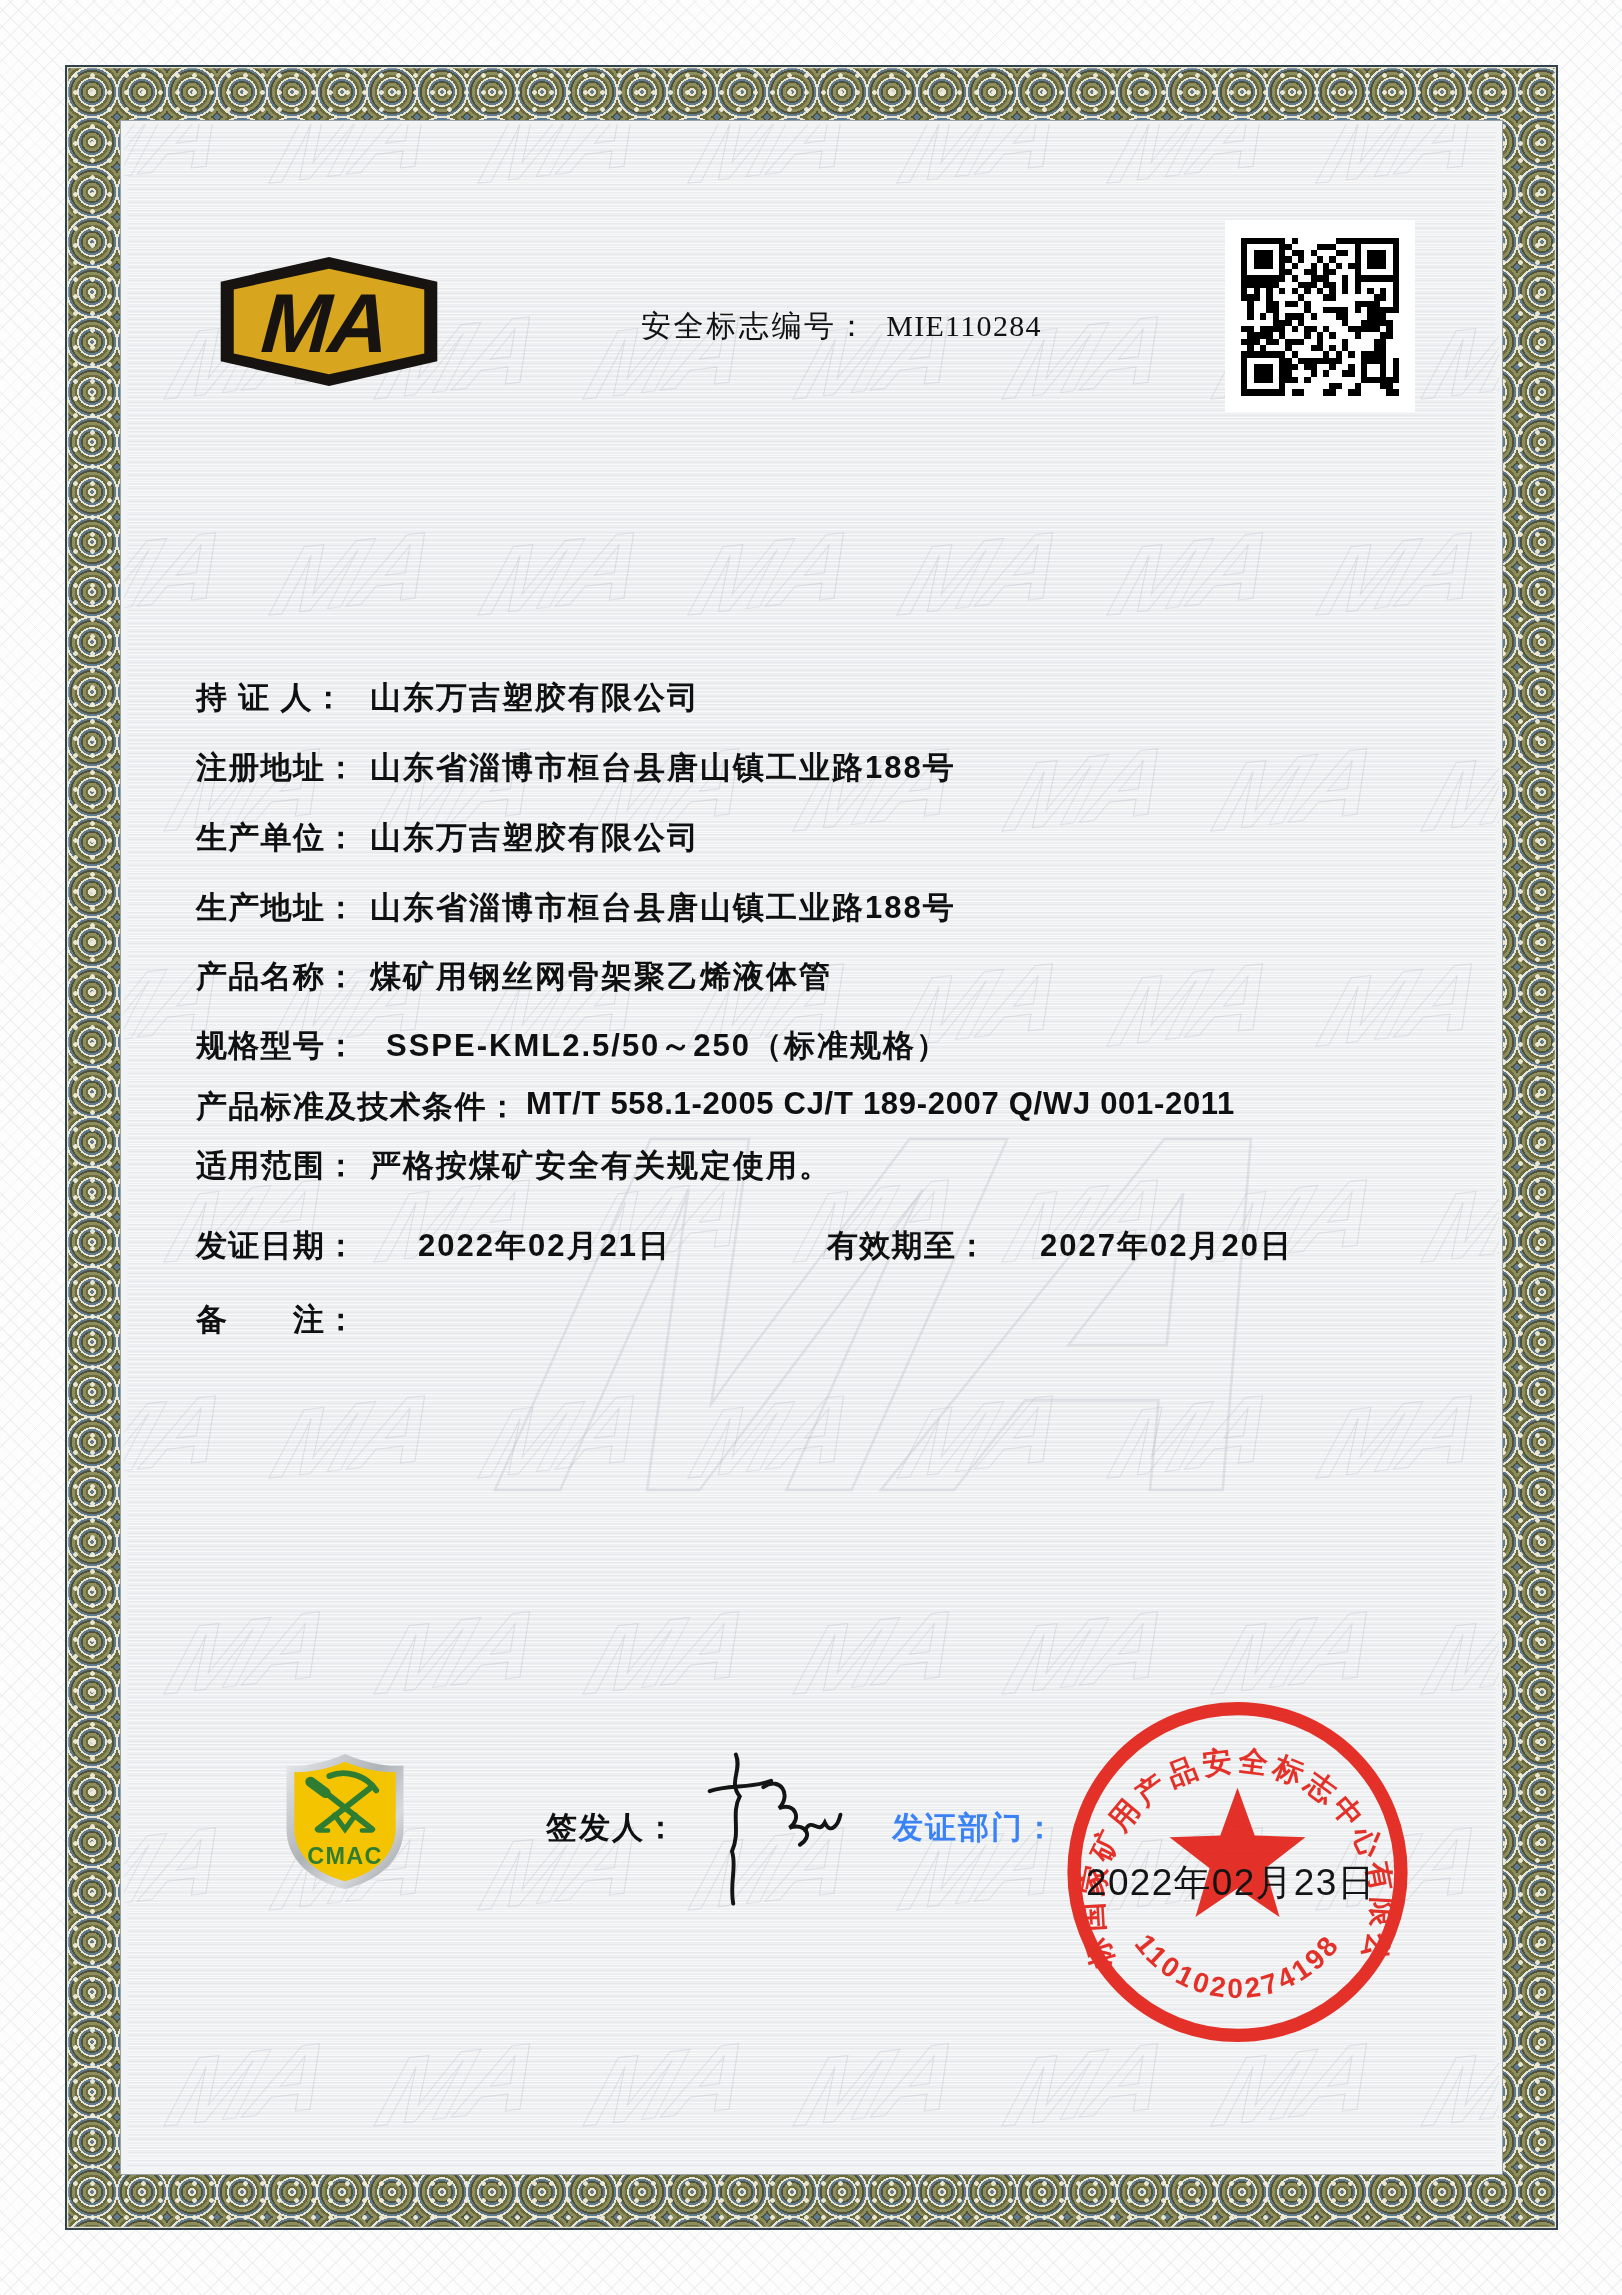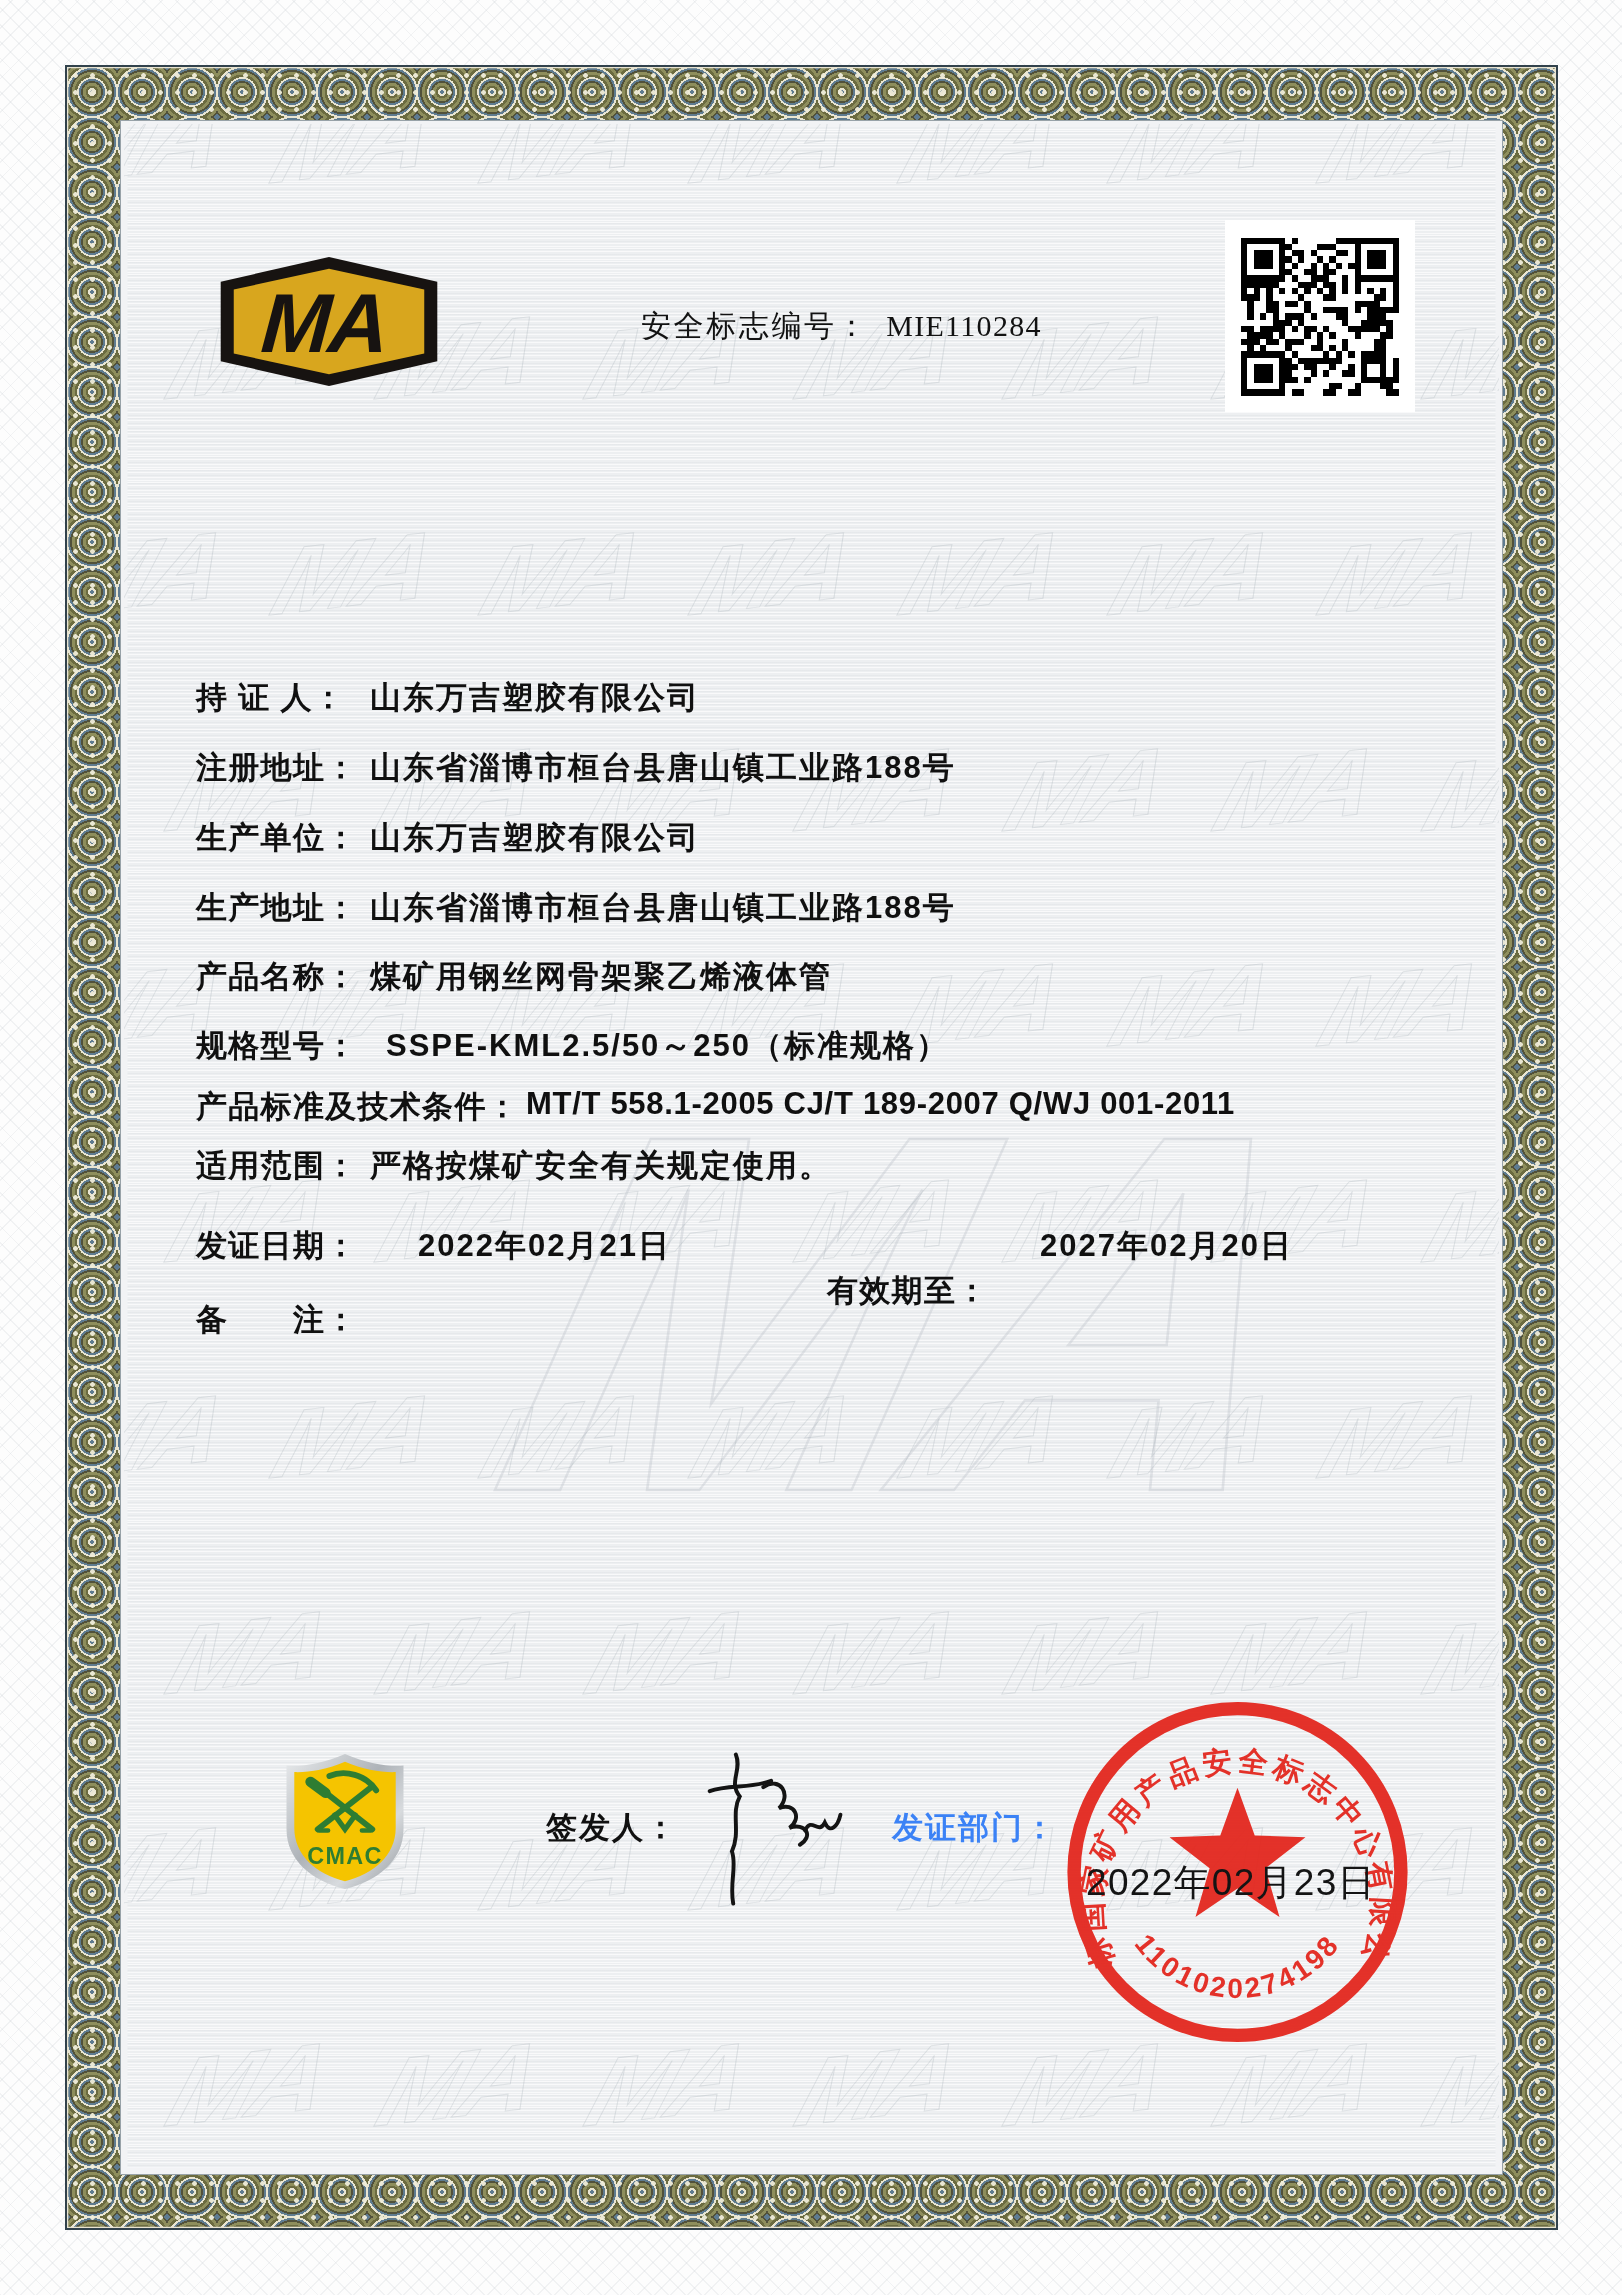--- a/index.html
+++ b/index.html
@@ -56,21 +56,21 @@
   .cert-no .num { font-family:"Liberation Serif", serif; letter-spacing:1.3px; margin-left:17px; }
 
   .title {
     left:0; right:0; top:486px; text-align:center;
     font-size:75px; font-weight:900; color:#0d0d0d; letter-spacing:9.2px;
     font-family:"Liberation Sans", sans-serif;
   }
 
   
   .frow { position:absolute; left:196px; font-size:31px; color:#101010; white-space:nowrap; }
-  .flabel { font-weight:700; letter-spacing:1.3px;margin-top:45px; }
+  .flabel { font-weight:700; letter-spacing:1.3px; }
   .fvalue { position:absolute; font-weight:700; letter-spacing:2px; white-space:nowrap; }
 
   .paragraph {
     position:absolute; left:196px; top:1519px; width:1240px;
     font-size:33px; line-height:52px; font-weight:700; color:#0e0e0e;
     text-align:justify; text-indent:2em; letter-spacing:0.7px;
   }
 
   
   .sign-label { left:546px; top:1807px; font-size:31px; font-weight:700; color:#101010; letter-spacing:2px; }

